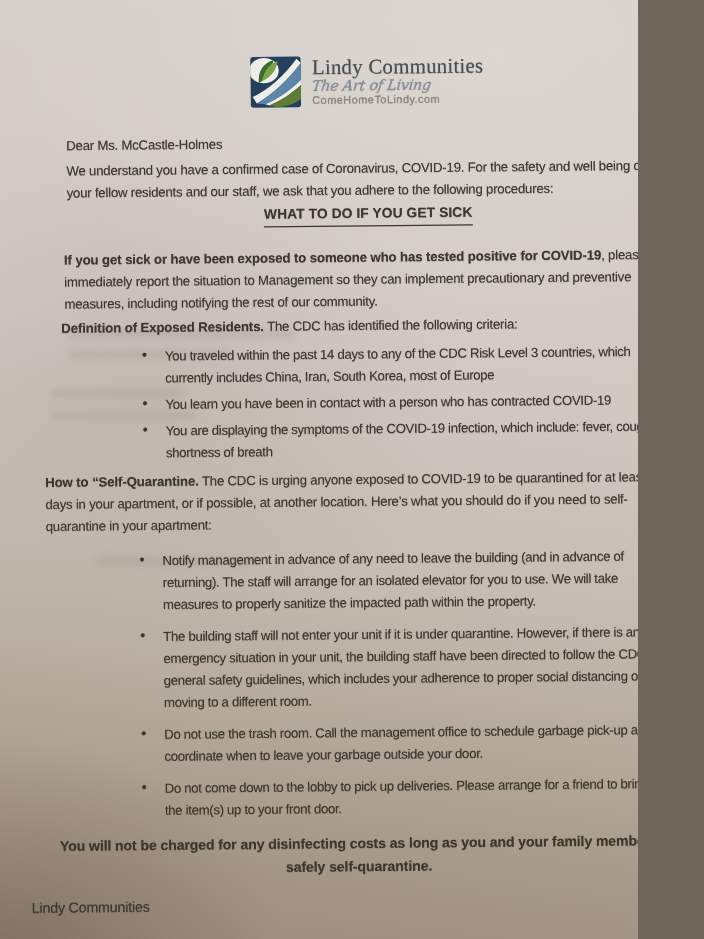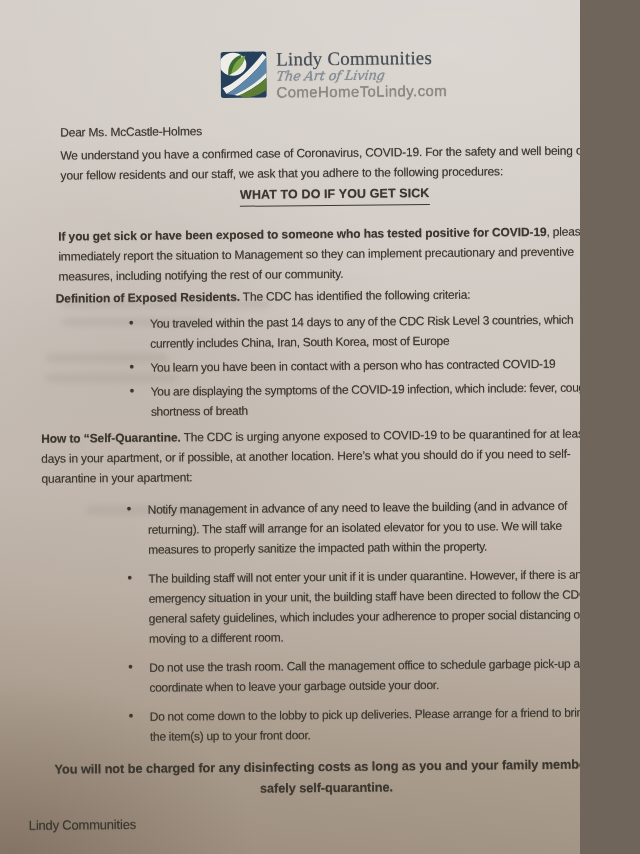--- a/index.html
+++ b/index.html
@@ -18,21 +18,21 @@
     color:#3b372f;font-size:12px;line-height:20px;letter-spacing:-0.2px;
     transform:rotate(-0.55deg);transform-origin:320px 115px;
     text-shadow:0 0.3px 0.7px rgba(60,54,45,0.55);
   }
   .content-col{width:548px;}
   .logo-row{display:flex;justify-content:center;align-items:center;gap:10px;height:56px;}
   .logo-icon{width:46px;height:48px;flex:0 0 auto;}
   .logo-text{display:flex;flex-direction:column;line-height:1;}
   .logo-name{font-family:"Liberation Serif",serif;font-size:19px;letter-spacing:0.2px;color:#45505b;}
   .logo-tagline{font-family:"DejaVu Serif",serif;font-style:italic;font-size:13px;color:#8492a0;margin-top:1px;transform:skewX(-8deg);transform-origin:left;}
-  .logo-site{font-size:15px;letter-spacing:0.4px;color:#8d8983;margin-top:2px;}
+  .logo-site{font-size:10px;letter-spacing:0.4px;color:#8d8983;margin-top:2px;}
   .sec{margin:0;}
   .sec-salutation{margin-top:18px;}
   .sec-intro{margin-top:3px;}
   .sec-heading{margin-top:1px;text-align:center;}
   .heading-text{font-weight:bold;font-size:12.5px;letter-spacing:0.1px;border-bottom:1.2px solid #3b372f;padding-bottom:1px;display:inline-block;}
   .sec-report{margin-top:18px;margin-left:-3px;}
   .sec-definition{margin-top:2px;margin-left:-6px;}
   b,.b{font-weight:bold;letter-spacing:-0.1px;}
   .list{list-style:none;padding:0;}
   .sec-criteria{margin-top:6px;margin-left:67px;width:470px;}

